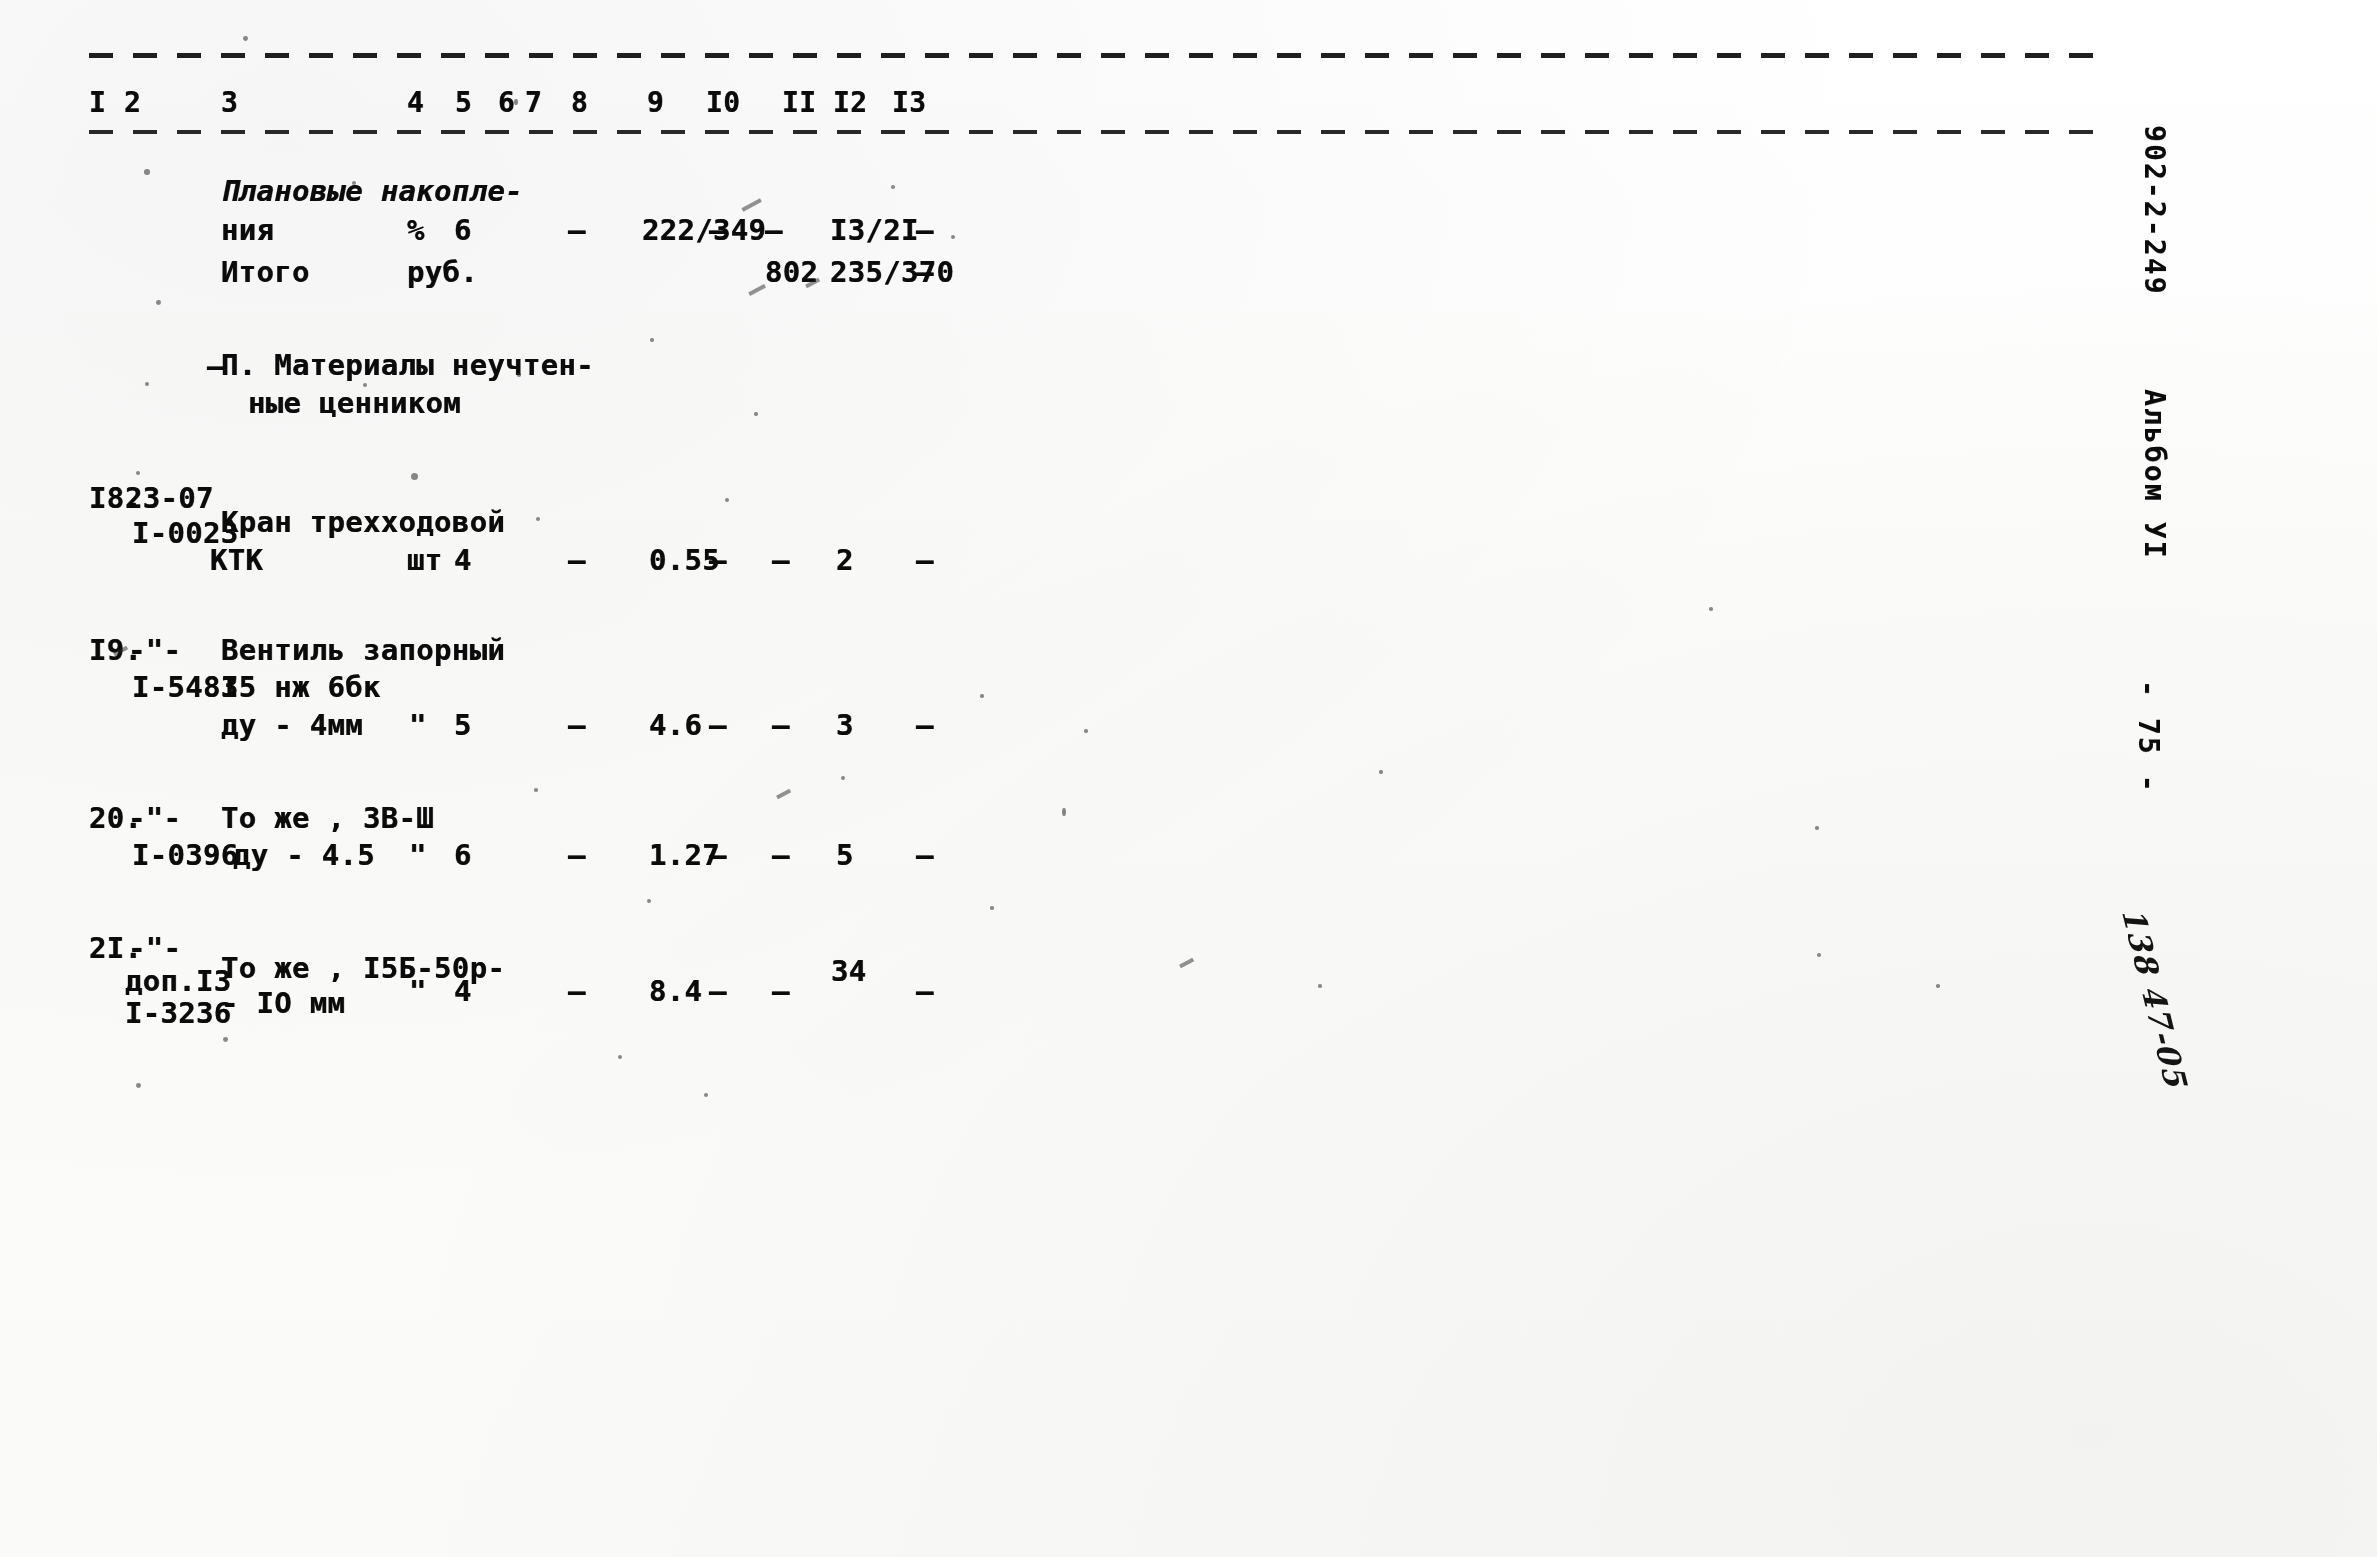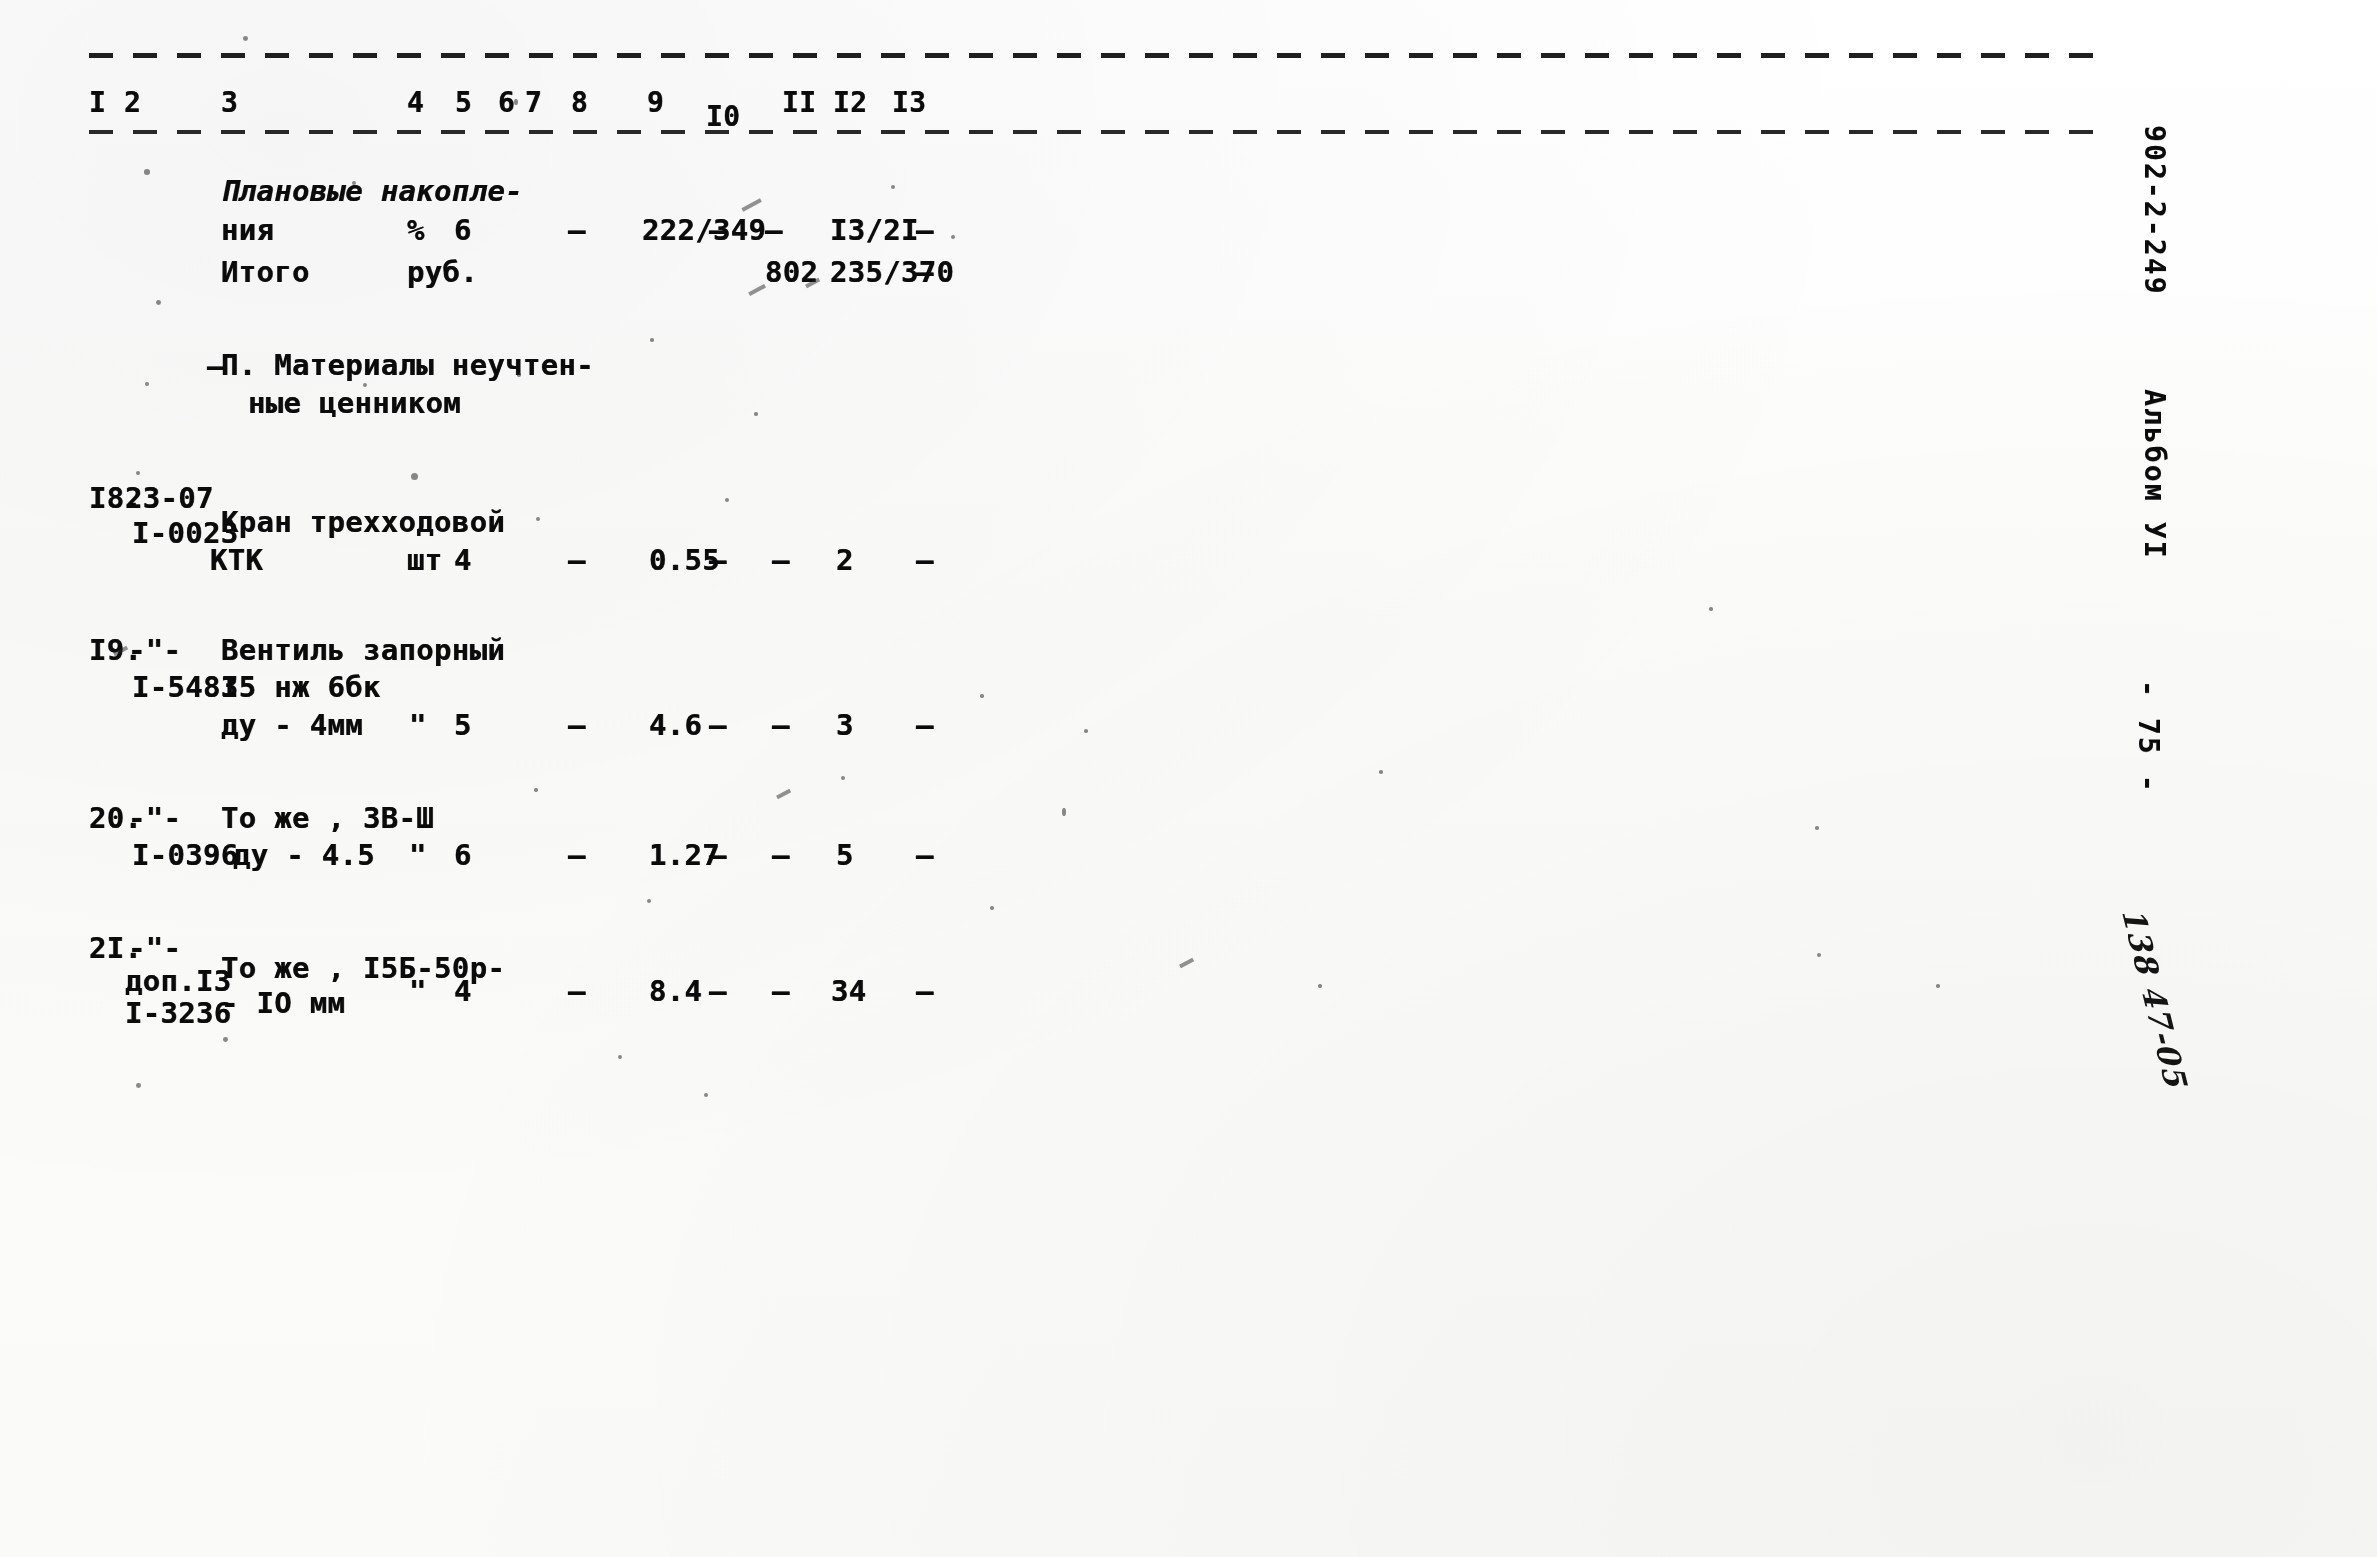--- a/index.html
+++ b/index.html
@@ -106,21 +106,21 @@
 
   <div class="typed sz-hdr" style="left:89px; top:86px;">I</div>
   <div class="typed sz-hdr" style="left:124px; top:86px;">2</div>
   <div class="typed sz-hdr" style="left:221px; top:86px;">3</div>
   <div class="typed sz-hdr" style="left:407px; top:86px;">4</div>
   <div class="typed sz-hdr" style="left:455px; top:86px;">5</div>
   <div class="typed sz-hdr" style="left:498px; top:86px;">6</div>
   <div class="typed sz-hdr" style="left:525px; top:86px;">7</div>
   <div class="typed sz-hdr" style="left:571px; top:86px;">8</div>
   <div class="typed sz-hdr" style="left:647px; top:86px;">9</div>
-  <div class="typed sz-hdr" style="left:706px; top:100px;text-align:center;">I0</div>
+  <div class="typed sz-hdr" style="left:706px; top:86px;text-align:center;">I0</div>
   <div class="typed sz-hdr" style="left:782px; top:86px;">II</div>
   <div class="typed sz-hdr" style="left:833px; top:86px;">I2</div>
   <div class="typed sz-hdr" style="left:892px; top:86px;">I3</div>
 
   <div class="typed sz-body" style="left:221px; top:172px;font-style:italic;">Плановые накопле-</div>
   <div class="typed sz-body" style="left:221px; top:211px;">ния</div>
   <div class="typed sz-body" style="left:407px; top:211px;">%</div>
   <div class="typed sz-body" style="left:454px; top:211px;">6</div>
   <div class="typed sz-body" style="left:568px; top:211px;">–</div>
   <div class="typed sz-body" style="left:642px; top:211px;">222/349</div>
@@ -187,21 +187,21 @@
   <div class="typed sz-body" style="left:125px; top:962px;">доп.I3</div>
   <div class="typed sz-body" style="left:125px; top:994px;">I-3236</div>
   <div class="typed sz-body" style="left:221px; top:949px;">То же , I5Б-50р-</div>
   <div class="typed sz-body" style="left:221px; top:984px;">- IO мм</div>
   <div class="typed sz-body" style="left:409px; top:972px;">"</div>
   <div class="typed sz-body" style="left:454px; top:972px;">4</div>
   <div class="typed sz-body" style="left:568px; top:972px;">–</div>
   <div class="typed sz-body" style="left:649px; top:972px;">8.4</div>
   <div class="typed sz-body" style="left:709px; top:972px;">–</div>
   <div class="typed sz-body" style="left:772px; top:972px;">–</div>
-  <div class="typed sz-body" style="left:831px; top:972px;">34</div>
+  <div class="typed sz-body" style="left:831px; top:952px;">34</div>
   <div class="typed sz-body" style="left:916px; top:972px;">–</div>
 
   <div class="margin-rot" style="left:2171px; top:125px;">902-2-249</div>
   <div class="margin-rot" style="left:2171px; top:389px;">Альбом УI</div>
   <div class="margin-rot" style="left:2165px; top:680px;">- 75 -</div>
   <div class="margin-hand" style="left:2151px; top:909px;">138 47-05</div>
 
   <div class="speck" style="left:243px;  top:36px;  width:4.9px;  height:4.9px;"></div>
   <div class="speck" style="left:514px;  top:99px; width:3.5px;  height:6.2px;"></div>
   <div class="speck" style="left:352px;  top:181px; width:4.2px;  height:4.2px;"></div>

